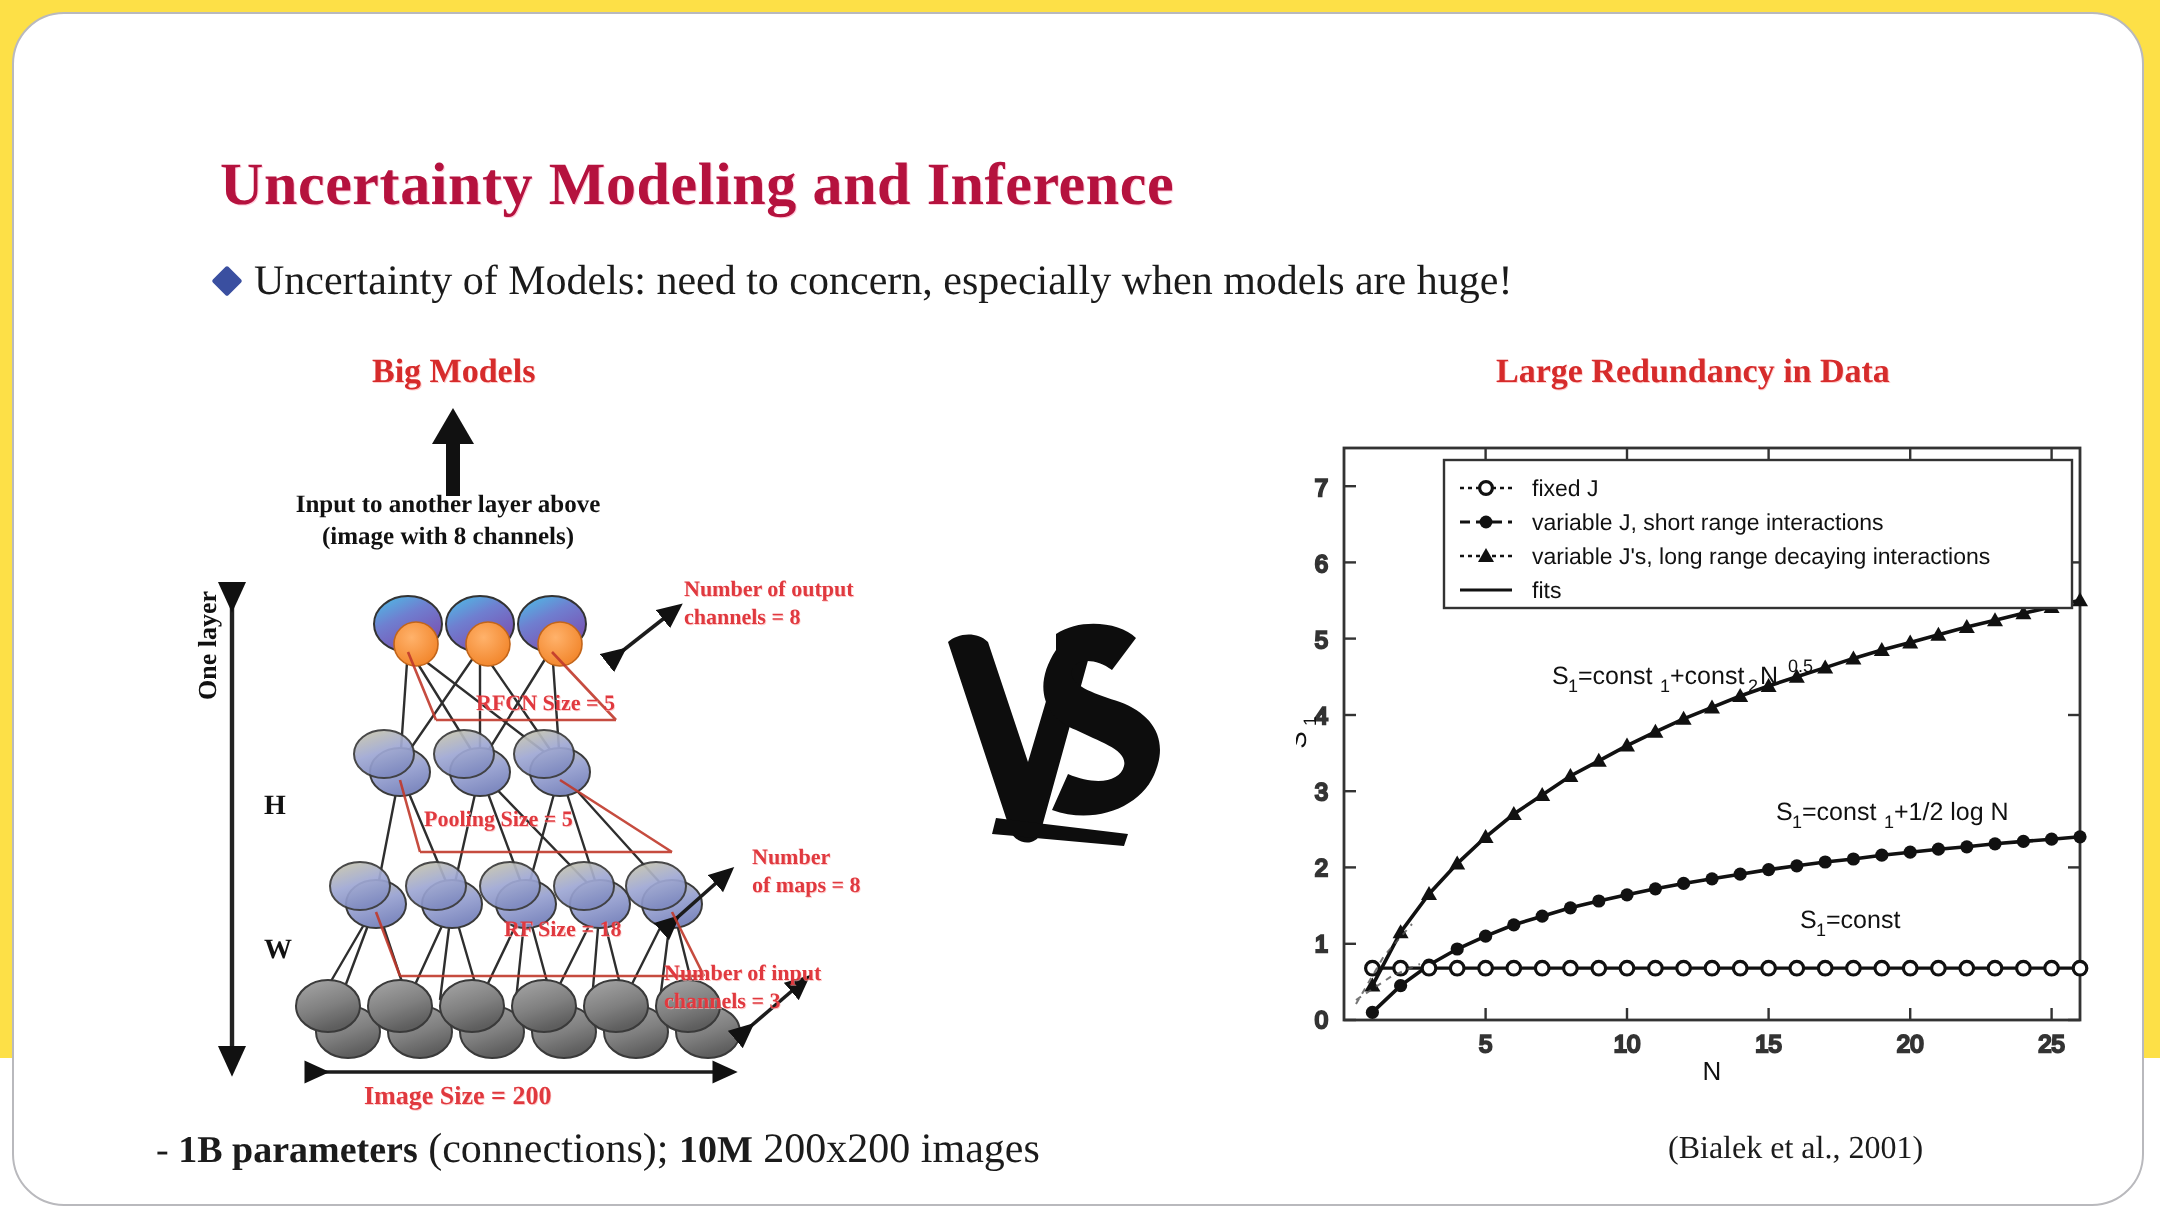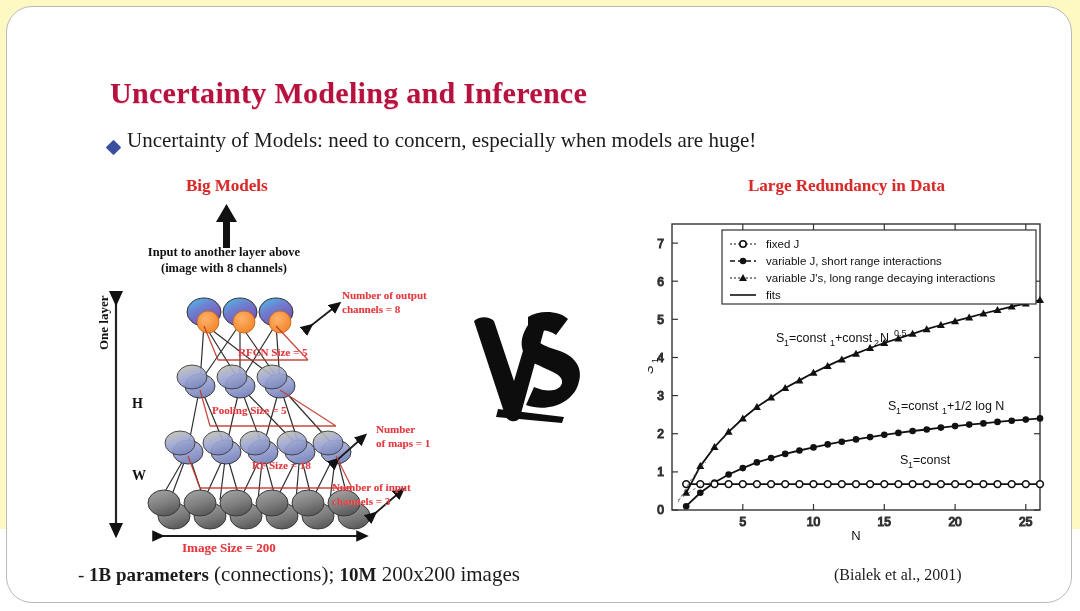--- a/index.html
+++ b/index.html
@@ -5,21 +5,21 @@
   html, body {
     margin: 0; padding: 0;
     width: 1080px; height: 611px;
     background: #ffffff;
     font-family: "Liberation Serif", serif;
     overflow: hidden;
   }
   #slide {
     position: relative;
     width: 1080px; height: 529px;
-    background: #fef9c3;
+    background: #fde047;
     box-sizing: border-box;
   }
   
   #frame {
     position: absolute;
     left: 6px; top: 6px;
     width: 1066px; height: 597px;
     border: 1px solid #b9b9bd;
     border-radius: 26px;
     box-sizing: border-box;
@@ -36,21 +36,21 @@
     color: #b5123e;
     letter-spacing: 0.3px;
     text-shadow: 0.5px 0.5px 0 rgba(255,160,190,.55);
     white-space: nowrap;
   }
 
   #bullet-row {
     position: absolute;
     left: 108px; top: 128px;
     display: flex;
-    align-items: flex-end;
+    align-items: center;
     gap: 8px;
   }
   #bullet-diamond {
     width: 11px; height: 11px;
     background: #3a4fa0;
     transform: rotate(45deg);
     border-radius: 1px;
     flex: none;
   }
   #bullet-text {
@@ -291,21 +291,21 @@
 
     <div id="one-layer-label">One layer</div>
     <div class="axis-label" style="left:32px; top:196px;">H</div>
     <div class="axis-label" style="left:32px; top:268px;">W</div>
 
     <div class="red-ann" style="left:242px; top:88px;">Number  of output
 channels = 8</div>
     <div class="red-ann" style="left:138px; top:145px;">RFCN Size = 5</div>
     <div class="red-ann" style="left:112px; top:203px;">Pooling Size = 5</div>
     <div class="red-ann" style="left:276px; top:222px;">Number
-of maps = 1</div>
+of maps = 8</div>
     <div class="red-ann" style="left:152px; top:258px;">RF Size = 18</div>
     <div class="red-ann" style="left:232px; top:280px;">Number  of input
 channels = 3</div>
     <div class="red-ann" style="left:82px; top:340px; font-size:13px;text-align:center;">Image Size = 200</div>
   </div>
 
   <div id="vs-mark" title="VS">
     <svg width="130" height="120" viewBox="0 0 130 120">
       <path d="M6,16 C10,12 20,10 26,16 L46,76 L62,22 C64,14 74,12 78,18 L52,112 C50,118 40,118 37,110 Z" fill="#0d0d0d"></path>
       <path d="M60,12 C72,4 92,6 100,14 L88,30 C80,24 70,24 68,30 C66,38 80,42 92,46

